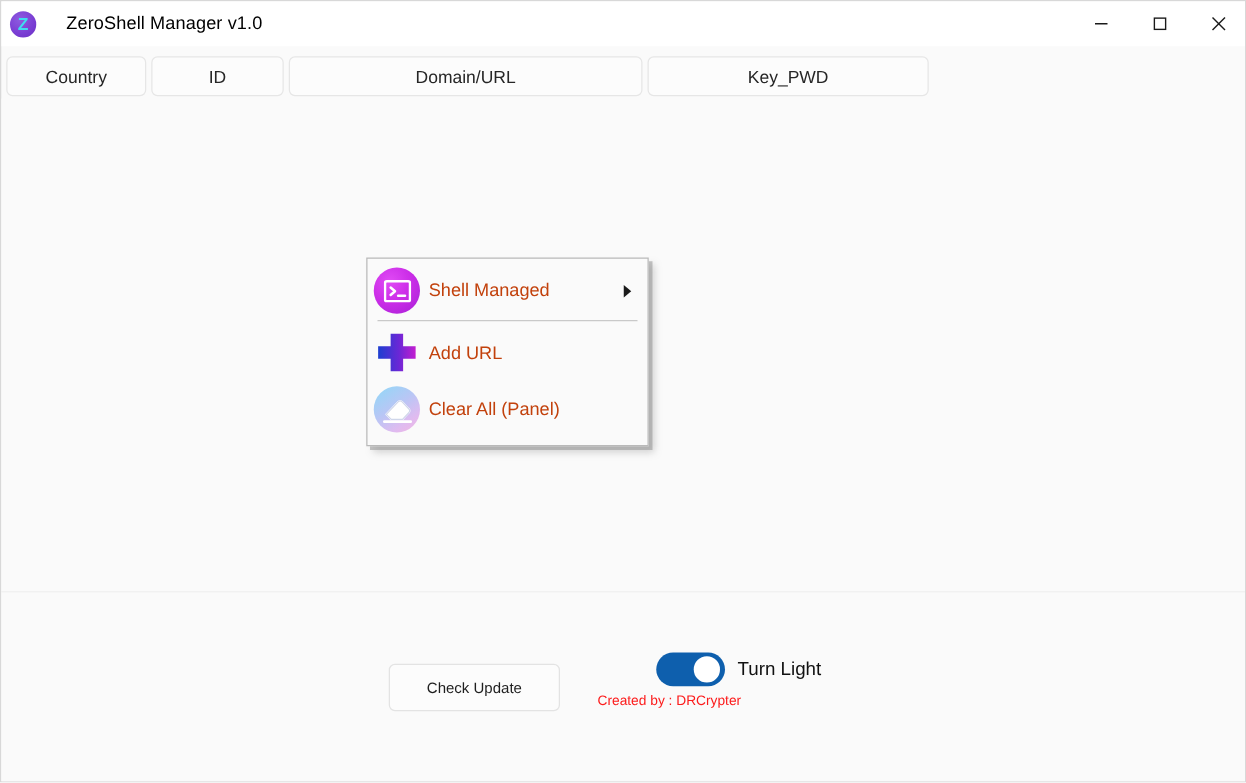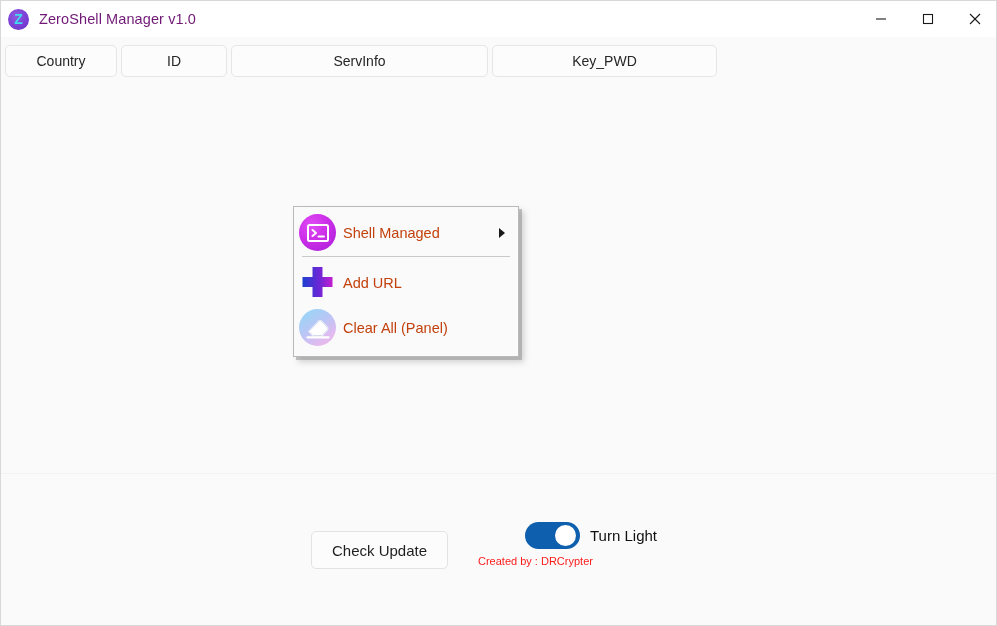--- a/index.html
+++ b/index.html
@@ -40,23 +40,23 @@
     flex: 0 0 auto;
   }
   .title-icon span {
     color: #3fdcf0;
     font-size: 14px;
     font-weight: bold;
     font-family: "Liberation Sans", sans-serif;
     line-height: 1;
   }
   .title-text {
-    margin-left: 10px;
+    margin-left: 24px;
     font-size: 14.5px;
-    color: #701a75;
+    color: #000000;
     letter-spacing: 0.1px;
     white-space: nowrap;
   }
   .win-controls {
     position: absolute;
     right: 0; top: 0;
     height: 36px;
     display: flex;
   }
   .win-btn {
@@ -185,21 +185,21 @@
   }
   .check-update {
     position: absolute;
     left: 310px;
     top: 530px;
     width: 137px;
     height: 38px;
     background: #fcfcfc;
     border: 1px solid #e3e3e3;
     border-radius: 5px;
-    font-size: 15px;
+    font-size: 12px;
     color: #1f1f1f;
     font-family: "Liberation Sans", sans-serif;
     cursor: default;
   }
 
   .toggle-row {
     position: absolute;
     left: 524px;
     top: 521px;
     display: flex;
@@ -262,21 +262,21 @@
             <line x1="1" y1="1" x2="11" y2="11" stroke="#1a1a1a" stroke-width="1.1"></line>
             <line x1="11" y1="1" x2="1" y2="11" stroke="#1a1a1a" stroke-width="1.1"></line>
           </svg>
       </div>
     </div>
   </div>
 
   <div class="colbar">
     <div class="col col-country">Country</div>
     <div class="col col-id">ID</div>
-    <div class="col col-serv">ServInfo</div>
+    <div class="col col-domain">Domain/URL</div>
     <div class="col col-key">Key_PWD</div>
   </div>
 
   <div class="listarea"></div>
   <div class="divider"></div>
 
   <div class="ctxmenu">
 
     <div class="mi">
       <div class="ic ic-shell">

